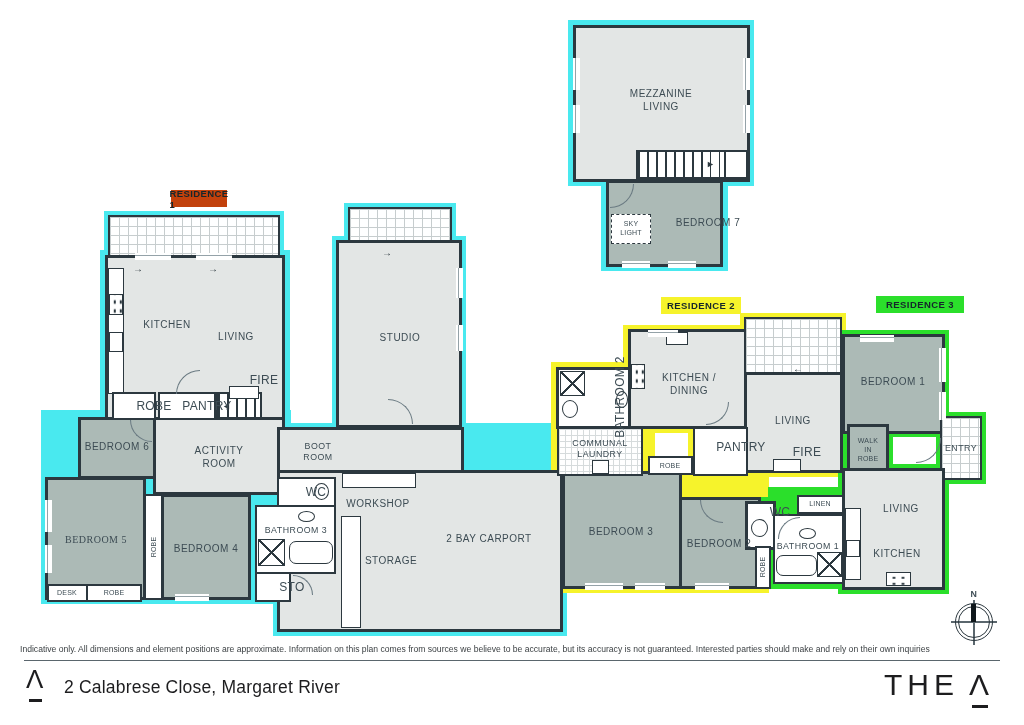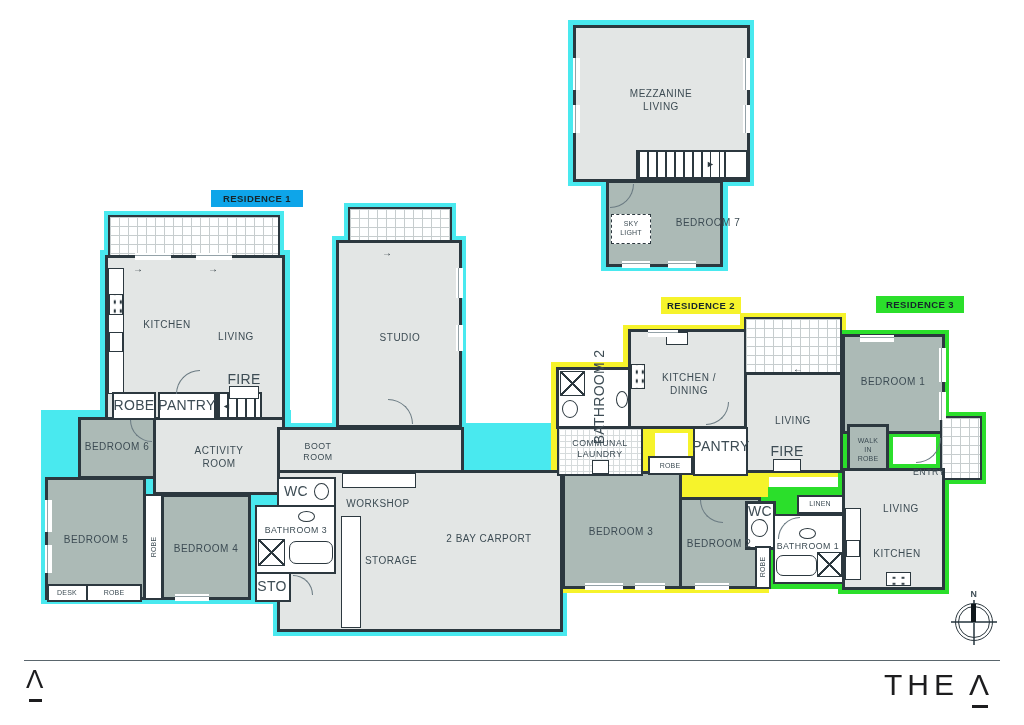--- a/index.html
+++ b/index.html
@@ -10,21 +10,21 @@
   .hl{position:absolute;z-index:0;}
   .rm{position:absolute;box-sizing:border-box;border:3px solid #2C383F;z-index:1;}
   .light{background:#E3E6E5;} .sage{background:#ACBAB6;} .white{background:#fff;}
   .inner{z-index:2;border-width:2.5px;}
   .b2{border-width:2px;} .b1{border-width:1.2px;}
   .grid{background-color:#fff;background-image:linear-gradient(#C7CDCE 1px,transparent 1px),linear-gradient(90deg,#C7CDCE 1px,transparent 1px);background-size:9px 9px;}
   .tile{background-image:linear-gradient(#D6DBDC 1px,transparent 1px),linear-gradient(90deg,#D6DBDC 1px,transparent 1px);background-size:6px 6px;}
   .stairs{background:repeating-linear-gradient(90deg,#2C383F 0 1.5px,#fff 1.5px 9px);}
   .dashed{border:1.5px dashed #2C383F;background:#fff;z-index:2;position:absolute;box-sizing:border-box;}
   .lbl{position:absolute;z-index:3;transform:translate(-50%,-50%);font-size:10px;letter-spacing:.5px;color:#3D4C54;font-weight:500;text-align:center;white-space:pre-line;line-height:1.25;}
-  .s9{font-size:8.8px;} .s8{font-size:14px;letter-spacing:.3px;} .s7{font-size:7px;letter-spacing:.2px;}
+  .s9{font-size:8.8px;} .s8{font-size:12px;letter-spacing:.3px;margin-left:20px;} .s7{font-size:7px;letter-spacing:.2px;}
   .vert{writing-mode:vertical-rl;transform:translate(-50%,-50%) rotate(180deg);}
   .oval{position:absolute;z-index:2;border:1.3px solid #2C383F;border-radius:50%;background:#fff;box-sizing:border-box;}
   .bath{position:absolute;z-index:2;border:1.5px solid #2C383F;border-radius:7px;background:#fff;box-sizing:border-box;}
   .shower{position:absolute;z-index:2;border:1.5px solid #2C383F;box-sizing:border-box;background:linear-gradient(to top right,transparent calc(50% - .8px),#2C383F calc(50% - .8px) calc(50% + .8px),transparent calc(50% + .8px)),linear-gradient(to bottom right,transparent calc(50% - .8px),#2C383F calc(50% - .8px) calc(50% + .8px),transparent calc(50% + .8px)),#fff;}
   .stove{position:absolute;z-index:2;border:1.2px solid #2C383F;background-color:#fff;background-image:radial-gradient(#2C383F 1.2px,transparent 1.5px);background-size:6px 9px;background-position:1.8px 2.5px;box-sizing:border-box;}
   .stoveh{background-size:9px 6px;background-position:2.5px 1.8px;}
   .fix{position:absolute;z-index:2;border:1.4px solid #2C383F;background:#fff;box-sizing:border-box;}
   .arc{position:absolute;z-index:2;box-sizing:border-box;background:transparent;border:0 solid #6A7A82;}
   .winv{position:absolute;z-index:2;background:linear-gradient(90deg,#fff 0 2px,#94A2A8 2px 3px,#fff 3px 100%);}
   .winh{position:absolute;z-index:2;background:linear-gradient(#fff 0 2px,#94A2A8 2px 3px,#fff 3px 100%);}
@@ -171,21 +171,21 @@
   <div class="winh" style="left:648px;top:330px;width:30px;height:7px;"></div>
   <div class="winh" style="left:585px;top:583px;width:38px;height:7px;"></div>
   <div class="winh" style="left:635px;top:583px;width:30px;height:7px;"></div>
   <div class="winh" style="left:695px;top:583px;width:34px;height:7px;"></div>
   <div class="winv" style="left:939px;top:348px;width:7px;height:34px;"></div>
   <div class="winv" style="left:939px;top:392px;width:7px;height:28px;"></div>
   <div class="winh" style="left:860px;top:335px;width:34px;height:7px;"></div>
   <div class="winh" style="left:622px;top:261px;width:28px;height:7px;"></div>
   <div class="winh" style="left:668px;top:261px;width:28px;height:7px;"></div>
 
-  <div class="tag" style="left:171px;top:190px;width:92px;height:17px;background:#0ea5e9;margin-left:40px;">
+  <div class="tag" style="left:171px;top:190px;width:56px;height:17px;background:#c2410c;">
       <span>RESIDENCE 1</span>
     </div>
   <div class="tag" style="left:661px;top:297px;width:80px;height:17px;background:#F6F32B;">
       <span>RESIDENCE 2</span>
     </div>
   <div class="tag" style="left:876px;top:296px;width:88px;height:17px;background:#2BDF2B;">
       <span>RESIDENCE 3</span>
     </div>
 
   <span class="lbl" style="left:661px;top:100px;">MEZZANINE
@@ -194,21 +194,21 @@
   <span class="lbl s7" style="left:631px;top:229px;">SKY
 LIGHT</span>
   <span class="lbl" style="left:167px;top:325px;">KITCHEN</span>
   <span class="lbl" style="left:236px;top:337px;">LIVING</span>
   <span class="lbl s8" style="left:244px;top:380px;">FIRE</span>
   <span class="lbl s8" style="left:134px;top:406px;">ROBE</span>
   <span class="lbl s8" style="left:187px;top:406px;">PANTRY</span>
   <span class="lbl" style="left:117px;top:447px;">BEDROOM 6</span>
   <span class="lbl" style="left:219px;top:457px;">ACTIVITY
 ROOM</span>
-  <span class="lbl" style="left:96px;top:540px;">BEDROOM 5</span>
+  <span class="lbl" style="left:96px;top:540px;font-family:Liberation Serif, serif;">BEDROOM 5</span>
   <span class="lbl s7" style="left:67px;top:593px;">DESK</span>
   <span class="lbl s7" style="left:114px;top:593px;">ROBE</span>
   <span class="lbl s7 vert" style="left:154px;top:547px;">ROBE</span>
   <span class="lbl" style="left:206px;top:549px;text-align:center;">BEDROOM 4</span>
   <span class="lbl s8" style="left:296px;top:492px;">WC</span>
   <span class="lbl s9" style="left:296px;top:530px;">BATHROOM 3</span>
   <span class="lbl s8" style="left:272px;top:587px;">STO</span>
   <span class="lbl s9" style="left:318px;top:452px;">BOOT
 ROOM</span>
   <span class="lbl" style="left:378px;top:504px;">WORKSHOP</span>
@@ -225,35 +225,37 @@
   <span class="lbl" style="left:793px;top:421px;">LIVING</span>
   <span class="lbl s8" style="left:787px;top:452px;">FIRE</span>
   <span class="lbl" style="left:621px;top:532px;">BEDROOM 3</span>
   <span class="lbl" style="left:719px;top:544px;">BEDROOM 2</span>
   <span class="lbl s8" style="left:760px;top:512px;">WC</span>
   <span class="lbl s7 vert" style="left:763px;top:567px;">ROBE</span>
   <span class="lbl" style="left:893px;top:382px;">BEDROOM 1</span>
   <span class="lbl s7" style="left:868px;top:450px;">WALK
 IN
 ROBE</span>
-  <span class="lbl s9" style="left:929px;top:448px;margin-top:24px;">ENTRY</span>
+  <span class="lbl s9" style="left:961px;top:448px;">ENTRY</span>
   <span class="lbl s7" style="left:820px;top:504px;">LINEN</span>
   <span class="lbl s9" style="left:808px;top:546px;">BATHROOM 1</span>
   <span class="lbl" style="left:901px;top:509px;">LIVING</span>
   <span class="lbl" style="left:897px;top:554px;">KITCHEN</span>
 
   <span class="lbl s9" style="left:974px;top:594px;font-weight:700;">N</span>
   <div class="ring" style="left:955px;top:603px;width:38px;height:38px;"></div>
   <div class="ring" style="left:958px;top:606px;width:32px;height:32px;border-width:1px;"></div>
   <div class="thin" style="left:973px;top:600px;width:1.5px;height:45px;"></div>
   <div class="thin" style="left:951px;top:621px;width:46px;height:1.5px;"></div>
   <div class="needle" style="left:971px;top:604px;width:4.5px;height:18px;"></div>
 
+  <div id="disclaimer">Indicative only. All dimensions and element positions are approximate. Information on this plan comes from sources we believe to be accurate, but its accuracy is not guaranteed. Interested parties should make and rely on their own inquiries</div>
   <div id="divider"></div>
   <span id="logo-caret">Λ</span>
   <div id="logo-underline"></div>
+  <div id="address">2 Calabrese Close, Margaret River</div>
   <div id="brand">
     <span>THE</span>
       <span style="width:10px;display:inline-block;"></span>
       <span class="brand-a-wrap"><span>Λ</span><i id="brand-a-underline"></i></span>
   </div>
 
 </div>
 
 </body></html>

